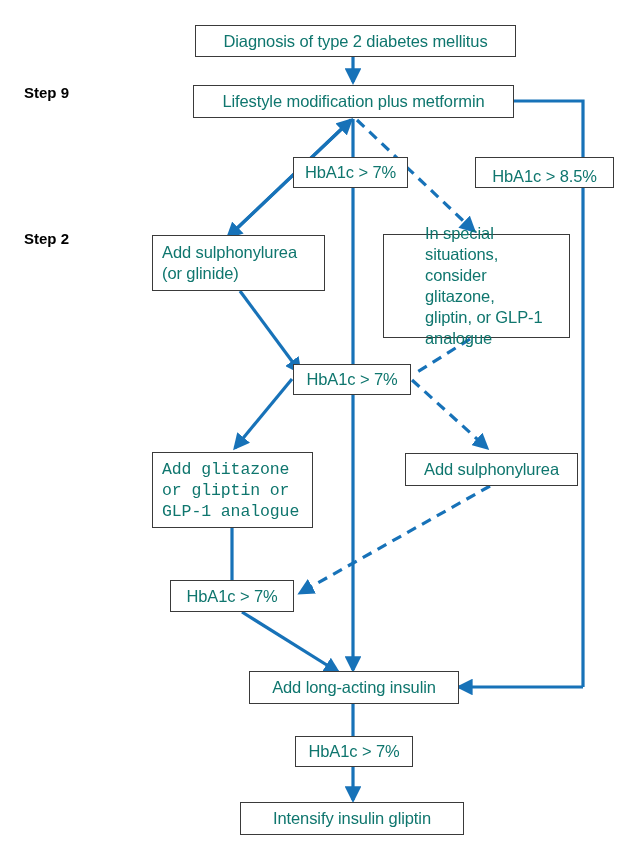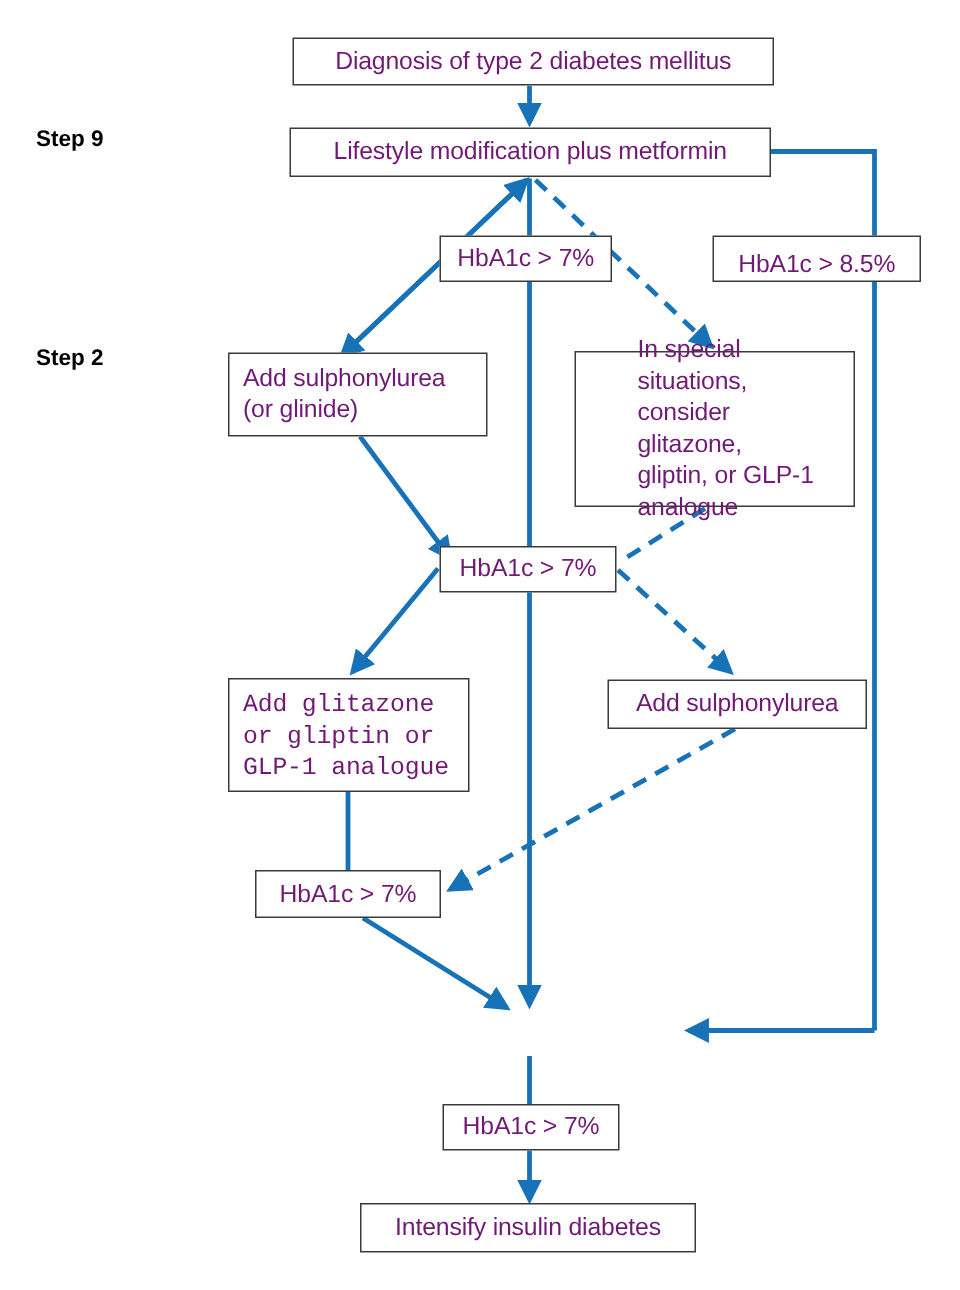--- a/index.html
+++ b/index.html
@@ -26,21 +26,21 @@
     top: 0;
     width: 640px;
     height: 860px;
     pointer-events: none;
   }
   .node {
     position: absolute;
     box-sizing: border-box;
     background: #ffffff;
     border: 1.6px solid #3a3a3a;
-    color: #701a75;
+    color: #0f766e;
     font-size: 16.5px;
     line-height: 21px;
     letter-spacing: -0.1px;
     display: flex;
     align-items: center;
     z-index: 3;
   }
   .node.center {
     justify-content: center;
     text-align: center;
@@ -150,22 +150,25 @@
   </div>
 
   <div class="node center" style="left:405px; top:453px; width:173px; height:33px;">
     <span class="txt">Add sulphonylurea</span>
   </div>
 
   <div class="node center" style="left:170px; top:580px; width:124px; height:32px;">
     <span class="txt">HbA1c &gt; 7%</span>
   </div>
 
+  <div class="node center" style="left:249px; top:671px; width:210px; height:33px;">
+    <span class="txt">Add long-acting insulin</span>
+  </div>
 
   <div class="node center" style="left:295px; top:736px; width:118px; height:31px;">
     <span class="txt">HbA1c &gt; 7%</span>
   </div>
 
   <div class="node center" style="left:240px; top:802px; width:224px; height:33px;">
-    <span class="txt">Intensify insulin diabetes</span>
+    <span class="txt">Intensify insulin gliptin</span>
   </div>
 
 </div>
 
 </body></html>

